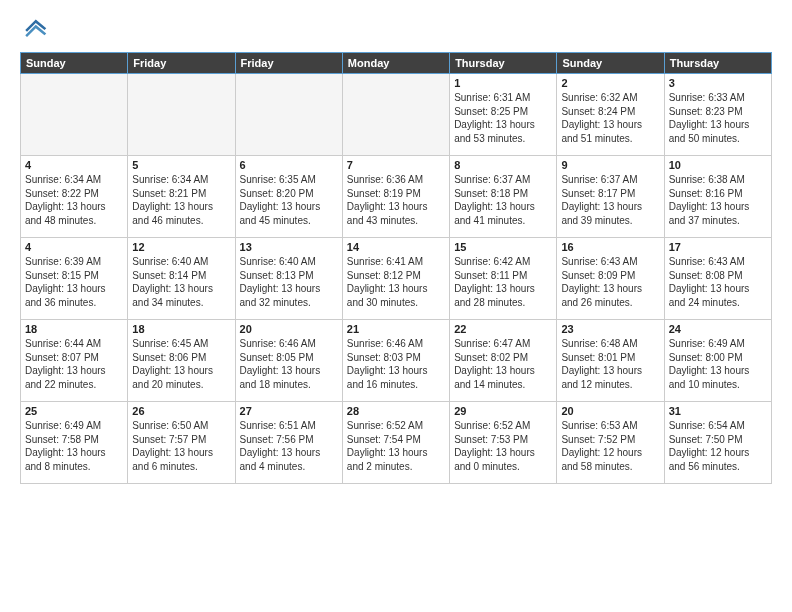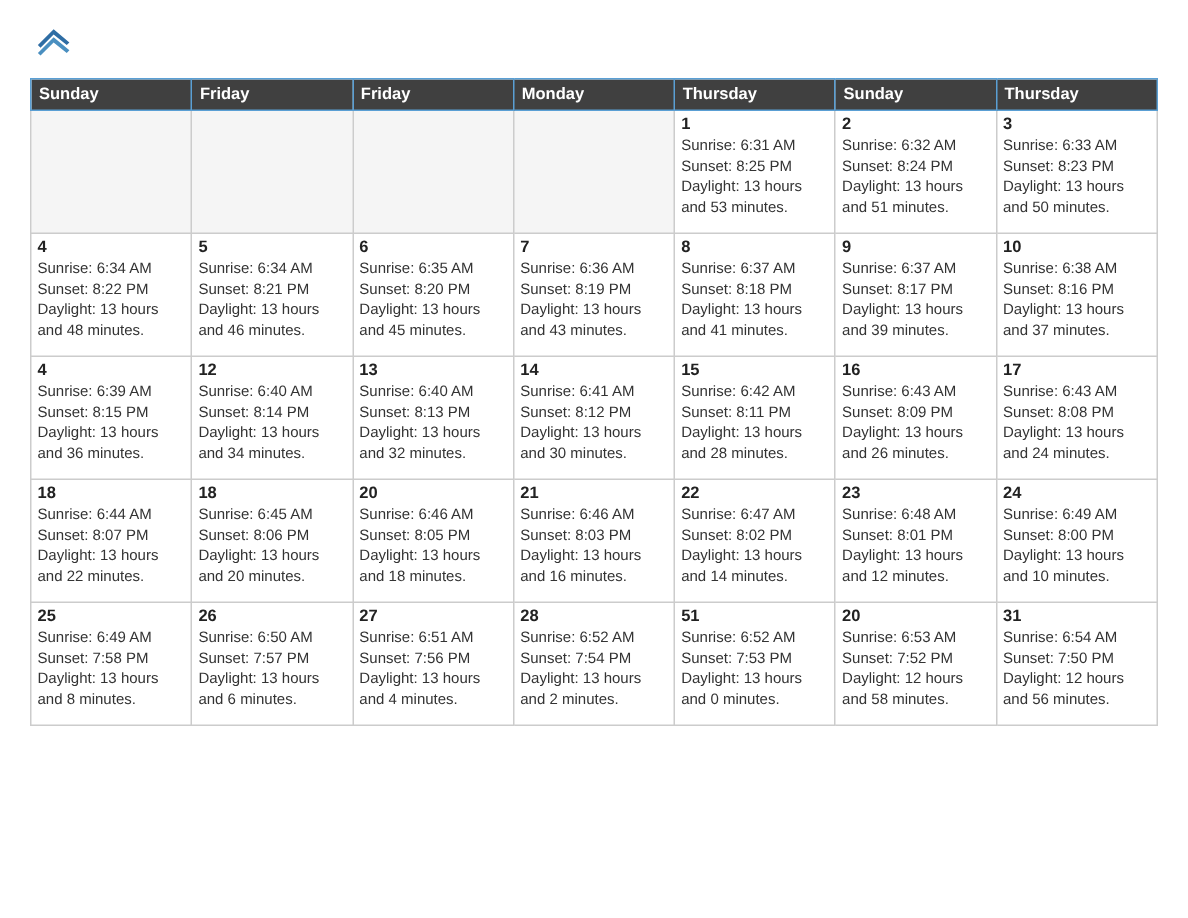--- a/index.html
+++ b/index.html
@@ -239,21 +239,21 @@
           </td>
           <td>
             <span class="day-num">27</span>
             <div class="cell-text">Sunrise: 6:51 AM<br>Sunset: 7:56 PM<br>Daylight: 13 hours<br>and 4 minutes.</div>
           </td>
           <td>
             <span class="day-num">28</span>
             <div class="cell-text">Sunrise: 6:52 AM<br>Sunset: 7:54 PM<br>Daylight: 13 hours<br>and 2 minutes.</div>
           </td>
           <td>
-            <span class="day-num">51</span>
+            <span class="day-num">29</span>
             <div class="cell-text">Sunrise: 6:52 AM<br>Sunset: 7:53 PM<br>Daylight: 13 hours<br>and 0 minutes.</div>
           </td>
           <td>
             <span class="day-num">20</span>
             <div class="cell-text">Sunrise: 6:53 AM<br>Sunset: 7:52 PM<br>Daylight: 12 hours<br>and 58 minutes.</div>
           </td>
           <td>
             <span class="day-num">31</span>
             <div class="cell-text">Sunrise: 6:54 AM<br>Sunset: 7:50 PM<br>Daylight: 12 hours<br>and 56 minutes.</div>
           </td>

